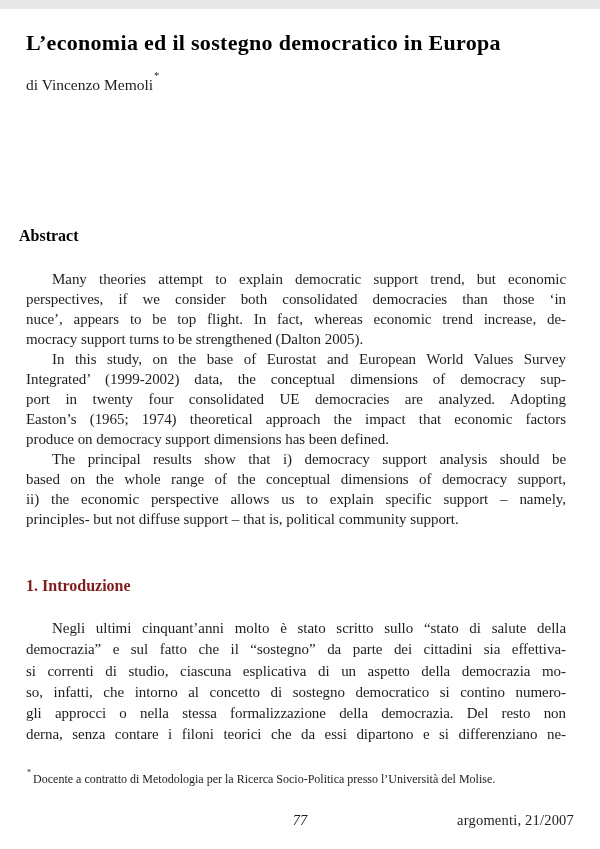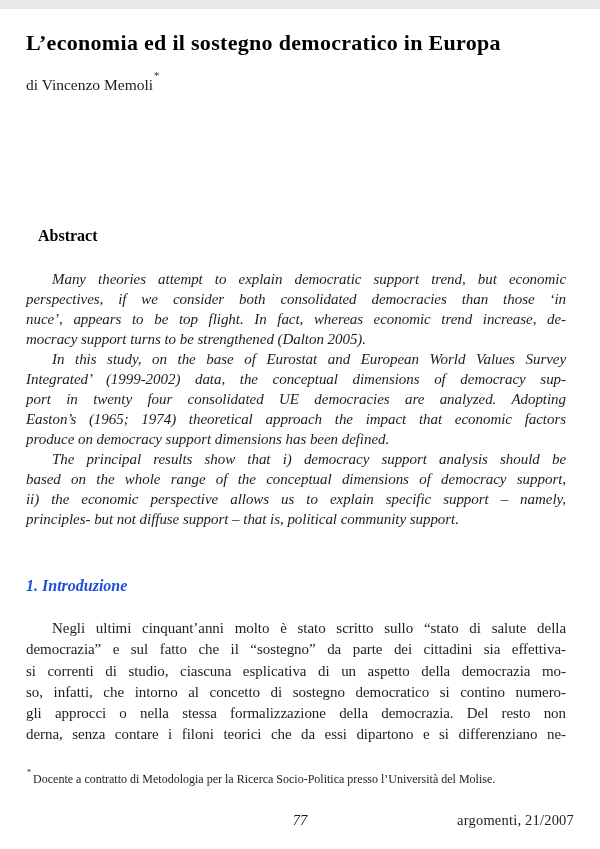--- a/index.html
+++ b/index.html
@@ -29,42 +29,40 @@
     font-size: 15.5px;
   }
   .note-ref {
     font-size: 68%;
     position: relative;
     top: -0.45em;
     margin-left: 1px;
   }
   .abstract-heading {
     position: absolute;
-    top: 218px; left: 38px;
+    top: 218px; left: 19px;
     margin: 0;
     font-size: 16px;
     font-weight: bold;
     color: #000;
   }
   .abstract-body {
     position: absolute;
     top: 260px; left: 26px;
     width: 540px;
     font-size: 15px;
-    font-style: italic;
     line-height: 20px;
   }
   .section-heading {
     position: absolute;
     top: 568px; left: 26px;
     margin: 0;
     font-size: 16px;
     font-weight: bold;
-    color: #1d4ed8;
-    font-style: italic;
+    color: #7f1d1d;
   }
   .section-body {
     position: absolute;
     top: 609px; left: 26px;
     width: 540px;
     font-size: 15px;
     line-height: 21.3px;
   }
   .line {
     text-align: justify;

